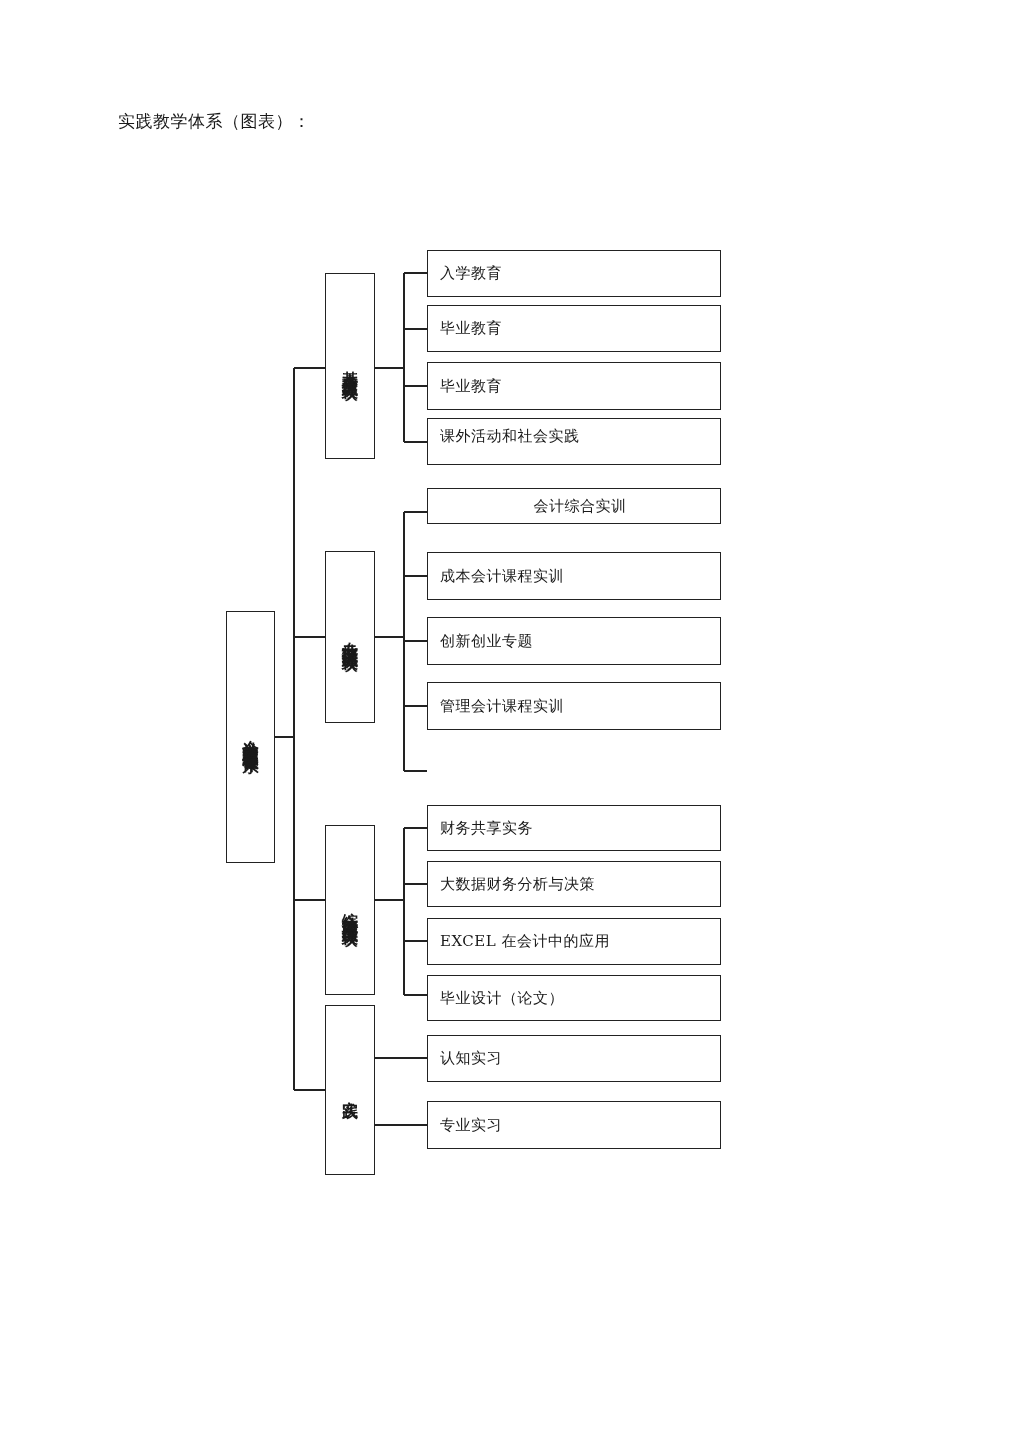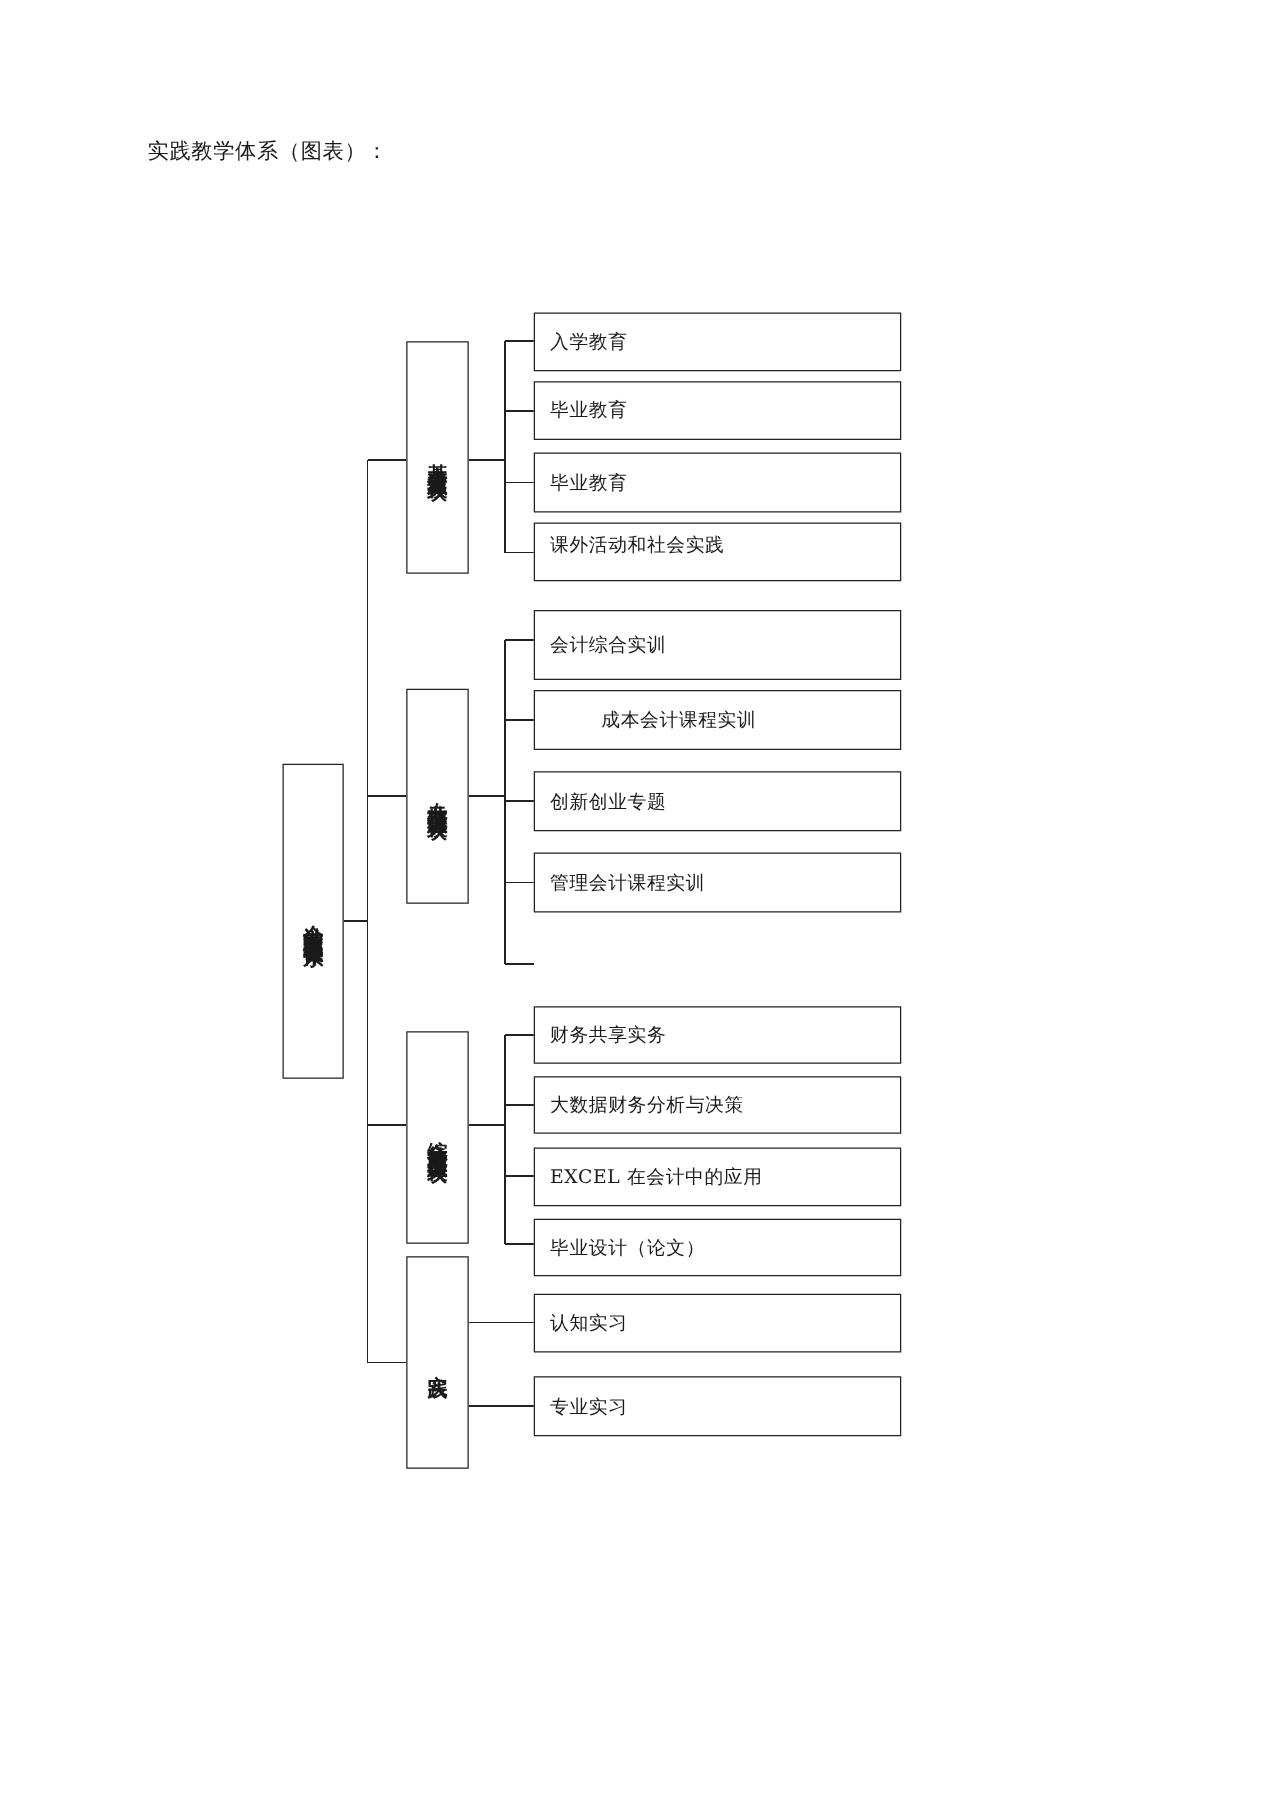--- a/index.html
+++ b/index.html
@@ -167,24 +167,24 @@
       <span class="htext">毕业教育</span>
     </div>
     <div class="node leaf top-text" style="left:427px; top:418px; width:294px; height:47px;">
       <span class="htext">课外活动和社会实践</span>
     </div>
 
     <div class="node module vertical" style="left:325px; top:551px; width:50px; height:172px;">
       <span class="vtext">专业技能训练模块</span>
     </div>
 
-    <div class="node leaf" style="left:427px; top:488px; width:294px; height:56px;">
+    <div class="node leaf" style="left:427px; top:488px; width:294px; height:36px;justify-content:center;">
       <span class="htext">会计综合实训</span>
     </div>
-    <div class="node leaf" style="left:427px; top:552px; width:294px; height:48px;padding-left:41px;">
+    <div class="node leaf" style="left:427px; top:552px; width:294px; height:48px;">
       <span class="htext">成本会计课程实训</span>
     </div>
     <div class="node leaf" style="left:427px; top:617px; width:294px; height:48px;">
       <span class="htext">创新创业专题</span>
     </div>
     <div class="node leaf" style="left:427px; top:682px; width:294px; height:48px;">
       <span class="htext">管理会计课程实训</span>
     </div>
 
     <div class="node module vertical" style="left:325px; top:825px; width:50px; height:170px;">

